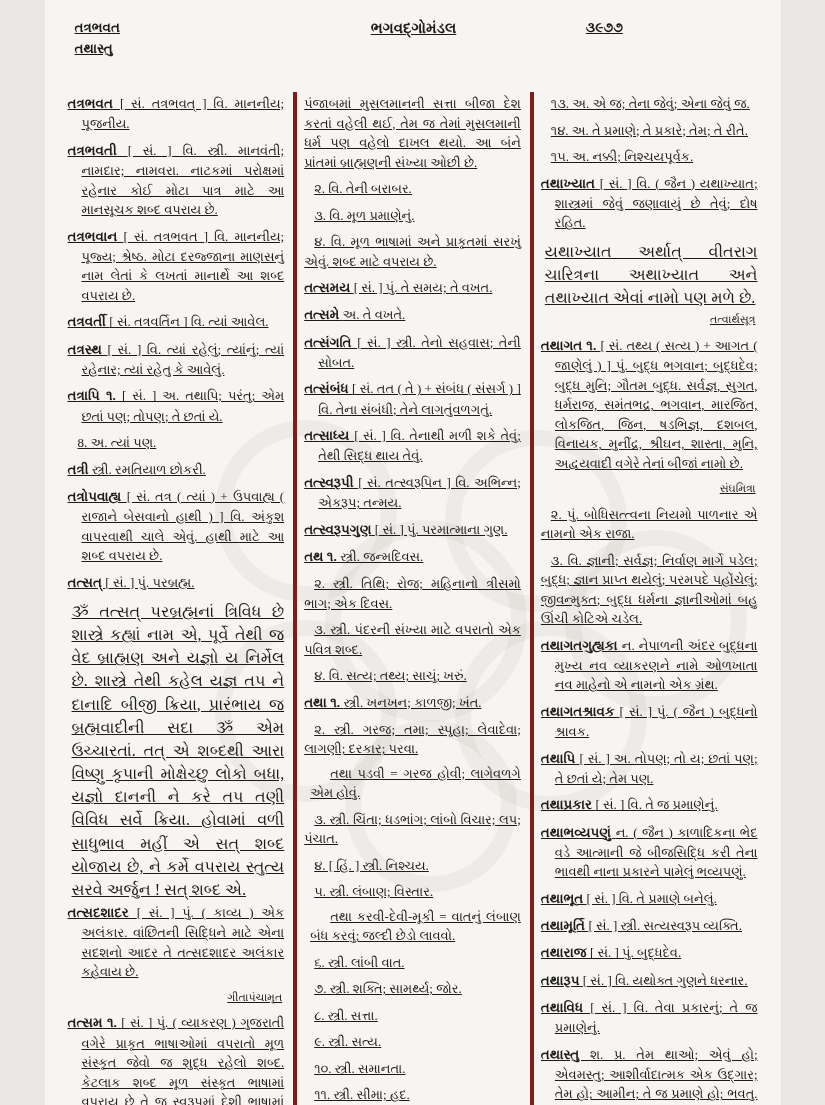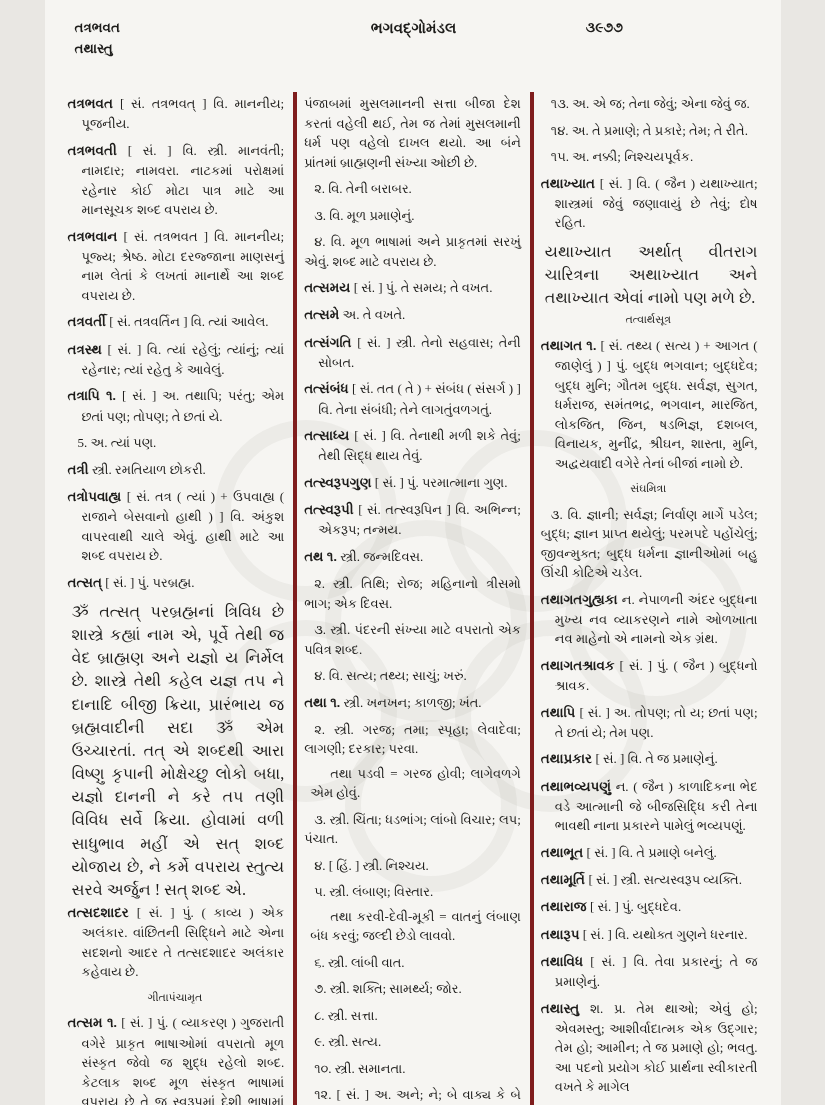--- a/index.html
+++ b/index.html
@@ -9,20 +9,21 @@
   }
   .page {
     position:relative;
     width:736px; height:1105px;
     margin:0 auto;
     background:#f6f5f2;
     color:#1d1c1a;
     overflow:hidden;
     box-sizing:border-box;
     padding:10px 14px 0 16px;
+    text-decoration:underline;
   }
   
   .wm { position:absolute; border-radius:50%; border:16px solid rgba(120,115,105,0.07); pointer-events:none; z-index:0; }
   .header {
     position:relative; z-index:1;
     display:grid; grid-template-columns:1fr auto 1fr;
     align-items:start;
     padding:8px 14px 0 14px;
     height:56px;
   }
@@ -44,21 +45,21 @@
     overflow:hidden;
   }
   .col + .col { border-left:4px solid #7f1d1d; }
   .blk { margin:0 0 7px 0; }
   .entry { text-align:justify; padding-left:14px; text-indent:-14px; }
   .headword { font-weight:bold; font-size:13.5px; }
   .sense { text-align:justify; text-indent:10px; }
   .continuation { text-align:justify; }
   .idiom { text-align:justify; text-indent:20px; padding-left:6px; margin-top:-2px; }
   .verse { font-size:16px; line-height:1.45; text-align:justify; margin:0 0 2px 4px; }
-  .attribution { font-size:11px; text-align:center; margin:0 2px 8px 0; }
+  .attribution { font-size:11px; text-align:right; margin:0 2px 8px 0; }
 </style>
 </head>
 <body>
 
 <div class="page">
 
   <div class="wm" style="left:170px; top:420px; width:150px; height:150px;"></div>
   <div class="wm" style="left:280px; top:520px; width:170px; height:170px;"></div>
   <div class="wm" style="left:170px; top:620px; width:150px; height:150px;"></div>
   <div class="wm" style="left:400px; top:430px; width:150px; height:150px;"></div>
@@ -76,68 +77,70 @@
   </div>
 
   <div class="columns">
     <div class="col">
         <p class="blk entry"><span class="headword">તત્રભવત </span>[ સં. તત્રભવત્ ] વિ. માનનીય; પૂજનીય.</p>
         <p class="blk entry"><span class="headword">તત્રભવતી </span>[ સં. ] વિ. સ્ત્રી. માનવંતી; નામદાર; નામવરા. નાટકમાં પરોક્ષમાં રહેનાર કોઈ મોટા પાત્ર માટે આ માનસૂચક શબ્દ વપરાય છે.</p>
         <p class="blk entry"><span class="headword">તત્રભવાન </span>[ સં. તત્રભવત ] વિ. માનનીય; પૂજ્ય; શ્રેષ્ઠ. મોટા દરજ્જાના માણસનું નામ લેતાં કે લખતાં માનાર્થે આ શબ્દ વપરાય છે.</p>
         <p class="blk entry"><span class="headword">તત્રવર્તી </span>[ સં. તત્રવર્તિન ] વિ. ત્યાં આવેલ.</p>
         <p class="blk entry"><span class="headword">તત્રસ્થ </span>[ સં. ] વિ. ત્યાં રહેલું; ત્યાંનું; ત્યાં રહેનાર; ત્યાં રહેતુ કે આવેલું.</p>
         <p class="blk entry"><span class="headword">તત્રાપિ ૧. </span>[ સં. ] અ. તથાપિ; પરંતુ; એમ છતાં પણ; તોપણ; તે છતાં યે.</p>
-        <p class="blk sense">5. અ. ત્યાં પણ.</p>
+        <p class="blk sense">8. અ. ત્યાં પણ.</p>
         <p class="blk entry"><span class="headword">તત્રી </span>સ્ત્રી. રમતિયાળ છોકરી.</p>
         <p class="blk entry"><span class="headword">તત્રોપવાહ્ય </span>[ સં. તત્ર ( ત્યાં ) + ઉપવાહ્ય ( રાજાને બેસવાનો હાથી ) ] વિ. અંકુશ વાપરવાથી ચાલે એવું. હાથી માટે આ શબ્દ વપરાય છે.</p>
         <p class="blk entry"><span class="headword">તત્સત્ </span>[ સં. ] પું. પરબ્રહ્મ.</p>
         <p class="blk verse">ૐ તત્સત્ પરબ્રહ્મનાં ત્રિવિધ છે શાસ્ત્રે કહ્યાં નામ એ, પૂર્વે તેથી જ વેદ બ્રાહ્મણ અને યજ્ઞો ય નિર્મેલ છે. શાસ્ત્રે તેથી કહેલ યજ્ઞ તપ ને દાનાદિ બીજી ક્રિયા, પ્રારંભાય જ બ્રહ્મવાદીની સદા ૐ એમ ઉચ્ચારતાં. તત્ એ શબ્દથી આરા વિષ્ણુ કૃપાની મોક્ષેચ્છુ લોકો બધા, યજ્ઞો દાનની ને કરે તપ તણી વિવિધ સર્વે ક્રિયા. હોવામાં વળી સાધુભાવ મહીં એ સત્ શબ્દ યોજાય છે, ને કર્મે વપરાય સ્તુત્ય સરવે અર્જુન ! સત્ શબ્દ એ.</p>
         <p class="blk entry"><span class="headword">તત્સદશાદર </span>[ સં. ] પું. ( કાવ્ય ) એક અલંકાર. વાંછિતની સિદ્ધિને માટે એના સદશનો આદર તે તત્સદશાદર અલંકાર કહેવાય છે.</p>
         <p class="blk attribution">ગીતાપંચામૃત</p>
         <p class="blk entry"><span class="headword">તત્સમ ૧. </span>[ સં. ] પું. ( વ્યાકરણ ) ગુજરાતી વગેરે પ્રાકૃત ભાષાઓમાં વપરાતો મૂળ સંસ્કૃત જેવો જ શુદ્ધ રહેલો શબ્દ. કેટલાક શબ્દ મૂળ સંસ્કૃત ભાષામાં વપરાય છે તે જ સ્વરૂપમાં દેશી ભાષામાં દાખલ થયા છે. એ તત્સમ શબ્દો કહેવાય છે. તત એટલે પ્રકૃતિ, મૂળ અર્થાત સંસ્કૃત ભાષામાં જેવા છે તેવા, માટે એ તત્સમ શબ્દ કહેવાય છે. દર્શન, શ્રવણ, દૃષ્ટિ, શ્રુતિ, ભાવ, વ્યય, મનુષ્ય, ઓ વગેરે તત્સમ શબ્દો છે. તત્સમ શબ્દનું પ્રમાણ બંગાળી, ઉત્કલી ને મરાઠી ભાષામાં વધારે, હિંદી અને ગુજરાતીમાં તેથી ઓછું અને પંજાબી અને સિંધીમાં સહુથી ઓછું છે. ઇતિહાસ તરફ નજર કરતાં આનું કારણ સમજાશે. સિખ અને</p>
       </div>
     <div class="col">
         <p class="blk continuation">પંજાબમાં મુસલમાનની સત્તા બીજા દેશ કરતાં વહેલી થઈ, તેમ જ તેમાં મુસલમાની ધર્મ પણ વહેલો દાખલ થયો. આ બંને પ્રાંતમાં બ્રાહ્મણની સંખ્યા ઓછી છે.</p>
         <p class="blk sense">૨. વિ. તેની બરાબર.</p>
         <p class="blk sense">૩. વિ. મૂળ પ્રમાણેનું.</p>
         <p class="blk sense">૪. વિ. મૂળ ભાષામાં અને પ્રાકૃતમાં સરખું એવું. શબ્દ માટે વપરાય છે.</p>
         <p class="blk entry"><span class="headword">તત્સમય </span>[ સં. ] પું. તે સમય; તે વખત.</p>
         <p class="blk entry"><span class="headword">તત્સમે </span>અ. તે વખતે.</p>
         <p class="blk entry"><span class="headword">તત્સંગતિ </span>[ સં. ] સ્ત્રી. તેનો સહવાસ; તેની સોબત.</p>
         <p class="blk entry"><span class="headword">તત્સંબંધ </span>[ સં. તત ( તે ) + સંબંધ ( સંસર્ગ ) ] વિ. તેના સંબંધી; તેને લાગતુંવળગતું.</p>
         <p class="blk entry"><span class="headword">તત્સાધ્ય </span>[ સં. ] વિ. તેનાથી મળી શકે તેવું; તેથી સિદ્ધ થાય તેવું.</p>
+        <p class="blk entry"><span class="headword">તત્સ્વરૂપી </span>[ સં. તત્સ્વરૂપિન ] વિ. અભિન્ન; એકરૂપ; તન્મય.</p>
         <p class="blk entry"><span class="headword">તત્સ્વરૂપગુણ </span>[ સં. ] પું. પરમાત્માના ગુણ.</p>
-        <p class="blk entry"><span class="headword">તત્સ્વરૂપી </span>[ સં. તત્સ્વરૂપિન ] વિ. અભિન્ન; એકરૂપ; તન્મય.</p>
         <p class="blk entry"><span class="headword">તથ ૧. </span>સ્ત્રી. જન્મદિવસ.</p>
         <p class="blk sense">૨. સ્ત્રી. તિથિ; રોજ; મહિનાનો ત્રીસમો ભાગ; એક દિવસ.</p>
         <p class="blk sense">૩. સ્ત્રી. પંદરની સંખ્યા માટે વપરાતો એક પવિત્ર શબ્દ.</p>
         <p class="blk sense">૪. વિ. સત્ય; તથ્ય; સાચું; ખરું.</p>
         <p class="blk entry"><span class="headword">તથા ૧. </span>સ્ત્રી. ખનખન; કાળજી; ખંત.</p>
         <p class="blk sense">૨. સ્ત્રી. ગરજ; તમા; સ્પૃહા; લેવાદેવા; લાગણી; દરકાર; પરવા.</p>
         <p class="blk idiom">તથા પડવી = ગરજ હોવી; લાગેવળગે એમ હોવું.</p>
         <p class="blk sense">૩. સ્ત્રી. ચિંતા; ધડભાંગ; લાંબો વિચાર; લપ; પંચાત.</p>
         <p class="blk sense">૪. [ હિં. ] સ્ત્રી. નિશ્ચય.</p>
         <p class="blk sense">૫. સ્ત્રી. લંબાણ; વિસ્તાર.</p>
         <p class="blk idiom">તથા કરવી-દેવી-મૂકી = વાતનું લંબાણ બંધ કરવું; જલ્દી છેડો લાવવો.</p>
         <p class="blk sense">૬. સ્ત્રી. લાંબી વાત.</p>
         <p class="blk sense">૭. સ્ત્રી. શક્તિ; સામર્થ્ય; જોર.</p>
         <p class="blk sense">૮. સ્ત્રી. સત્તા.</p>
         <p class="blk sense">૯. સ્ત્રી. સત્ય.</p>
         <p class="blk sense">૧૦. સ્ત્રી. સમાનતા.</p>
+        <p class="blk sense">૧૧. સ્ત્રી. સીમા; હદ.</p>
         <p class="blk sense">૧૨. [ સં. ] અ. અને; ને; બે વાક્ય કે બે શબ્દને જોડનાર ઉભયાન્વયી અવ્યય.</p>
       </div>
     <div class="col">
         <p class="blk sense">૧૩. અ. એ જ; તેના જેવું; એના જેવું જ.</p>
         <p class="blk sense">૧૪. અ. તે પ્રમાણે; તે પ્રકારે; તેમ; તે રીતે.</p>
         <p class="blk sense">૧૫. અ. નક્કી; નિશ્ચયપૂર્વક.</p>
         <p class="blk entry"><span class="headword">તથાખ્યાત </span>[ સં. ] વિ. ( જૈન ) યથાખ્યાત; શાસ્ત્રમાં જેવું જણાવાયું છે તેવું; દોષ રહિત.</p>
         <p class="blk verse">યથાખ્યાત અર્થાત્ વીતરાગ ચારિત્રના અથાખ્યાત અને તથાખ્યાત એવાં નામો પણ મળે છે.</p>
         <p class="blk attribution">તત્વાર્થસૂત્ર</p>
         <p class="blk entry"><span class="headword">તથાગત ૧. </span>[ સં. તથ્ય ( સત્ય ) + આગત ( જાણેલું ) ] પું. બુદ્ધ ભગવાન; બુદ્ધદેવ; બુદ્ધ મુનિ; ગૌતમ બુદ્ધ. સર્વજ્ઞ, સુગત, ધર્મરાજ, સમંતભદ્ર, ભગવાન, મારજિત, લોકજિત, જિન, ષડભિજ્ઞ, દશબલ, વિનાયક, મુનીંદ્ર, શ્રીઘન, શાસ્તા, મુનિ, અદ્વયવાદી વગેરે તેનાં બીજાં નામો છે.</p>
         <p class="blk attribution">સંઘમિત્રા</p>
+        <p class="blk sense">૨. પું. બોધિસત્ત્વના નિયમો પાળનાર એ નામનો એક રાજા.</p>
         <p class="blk sense">૩. વિ. જ્ઞાની; સર્વજ્ઞ; નિર્વાણ માર્ગે પડેલ; બુદ્ધ; જ્ઞાન પ્રાપ્ત થયેલું; પરમપદે પહોંચેલું; જીવન્મુક્ત; બુદ્ધ ધર્મના જ્ઞાનીઓમાં બહુ ઊંચી કોટિએ ચડેલ.</p>
         <p class="blk entry"><span class="headword">તથાગતગુહ્યકા </span>ન. નેપાળની અંદર બુદ્ધના મુખ્ય નવ વ્યાકરણને નામે ઓળખાતા નવ માહેનો એ નામનો એક ગ્રંથ.</p>
         <p class="blk entry"><span class="headword">તથાગતશ્રાવક </span>[ સં. ] પું. ( જૈન ) બુદ્ધનો શ્રાવક.</p>
         <p class="blk entry"><span class="headword">તથાપિ </span>[ સં. ] અ. તોપણ; તો ય; છતાં પણ; તે છતાં યે; તેમ પણ.</p>
         <p class="blk entry"><span class="headword">તથાપ્રકાર </span>[ સં. ] વિ. તે જ પ્રમાણેનું.</p>
         <p class="blk entry"><span class="headword">તથાભવ્યપણું </span>ન. ( જૈન ) કાળાદિકના ભેદ વડે આત્માની જે બીજસિદ્ધિ કરી તેના ભાવથી નાના પ્રકારને પામેલું ભવ્યપણું.</p>
         <p class="blk entry"><span class="headword">તથાભૂત </span>[ સં. ] વિ. તે પ્રમાણે બનેલું.</p>
         <p class="blk entry"><span class="headword">તથામૂર્તિ </span>[ સં. ] સ્ત્રી. સત્યસ્વરૂપ વ્યક્તિ.</p>
         <p class="blk entry"><span class="headword">તથારાજ </span>[ સં. ] પું. બુદ્ધદેવ.</p>
         <p class="blk entry"><span class="headword">તથારૂપ </span>[ સં. ] વિ. યથોક્ત ગુણને ધરનાર.</p>

